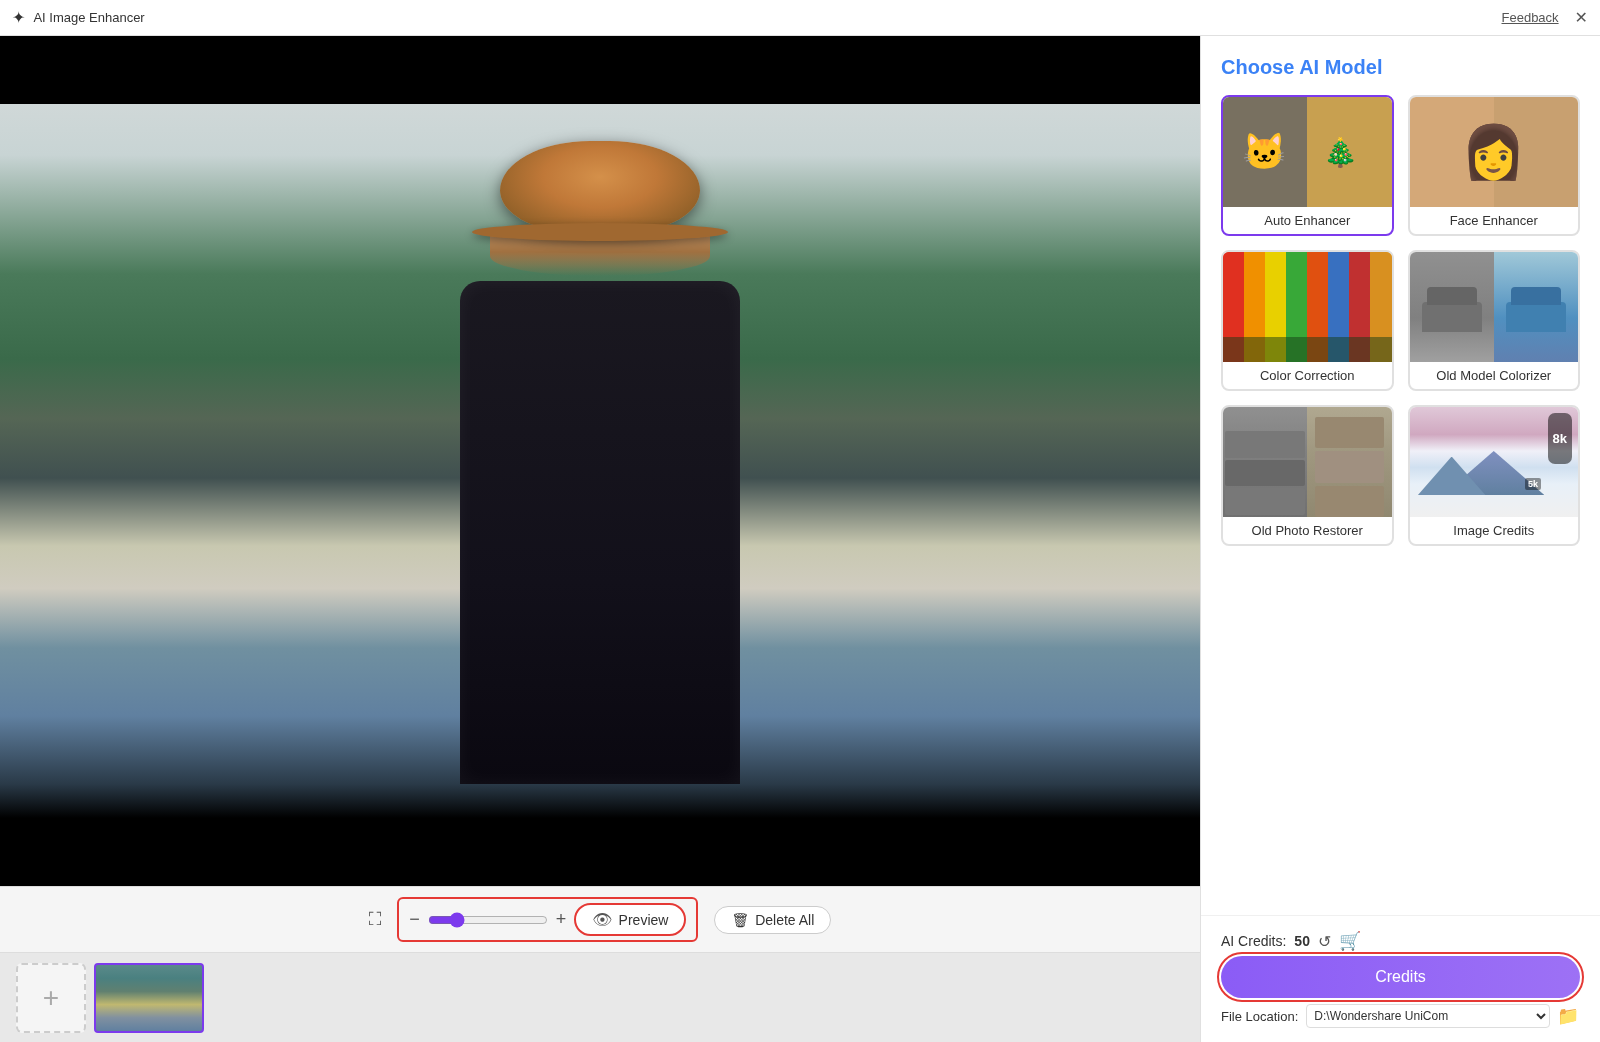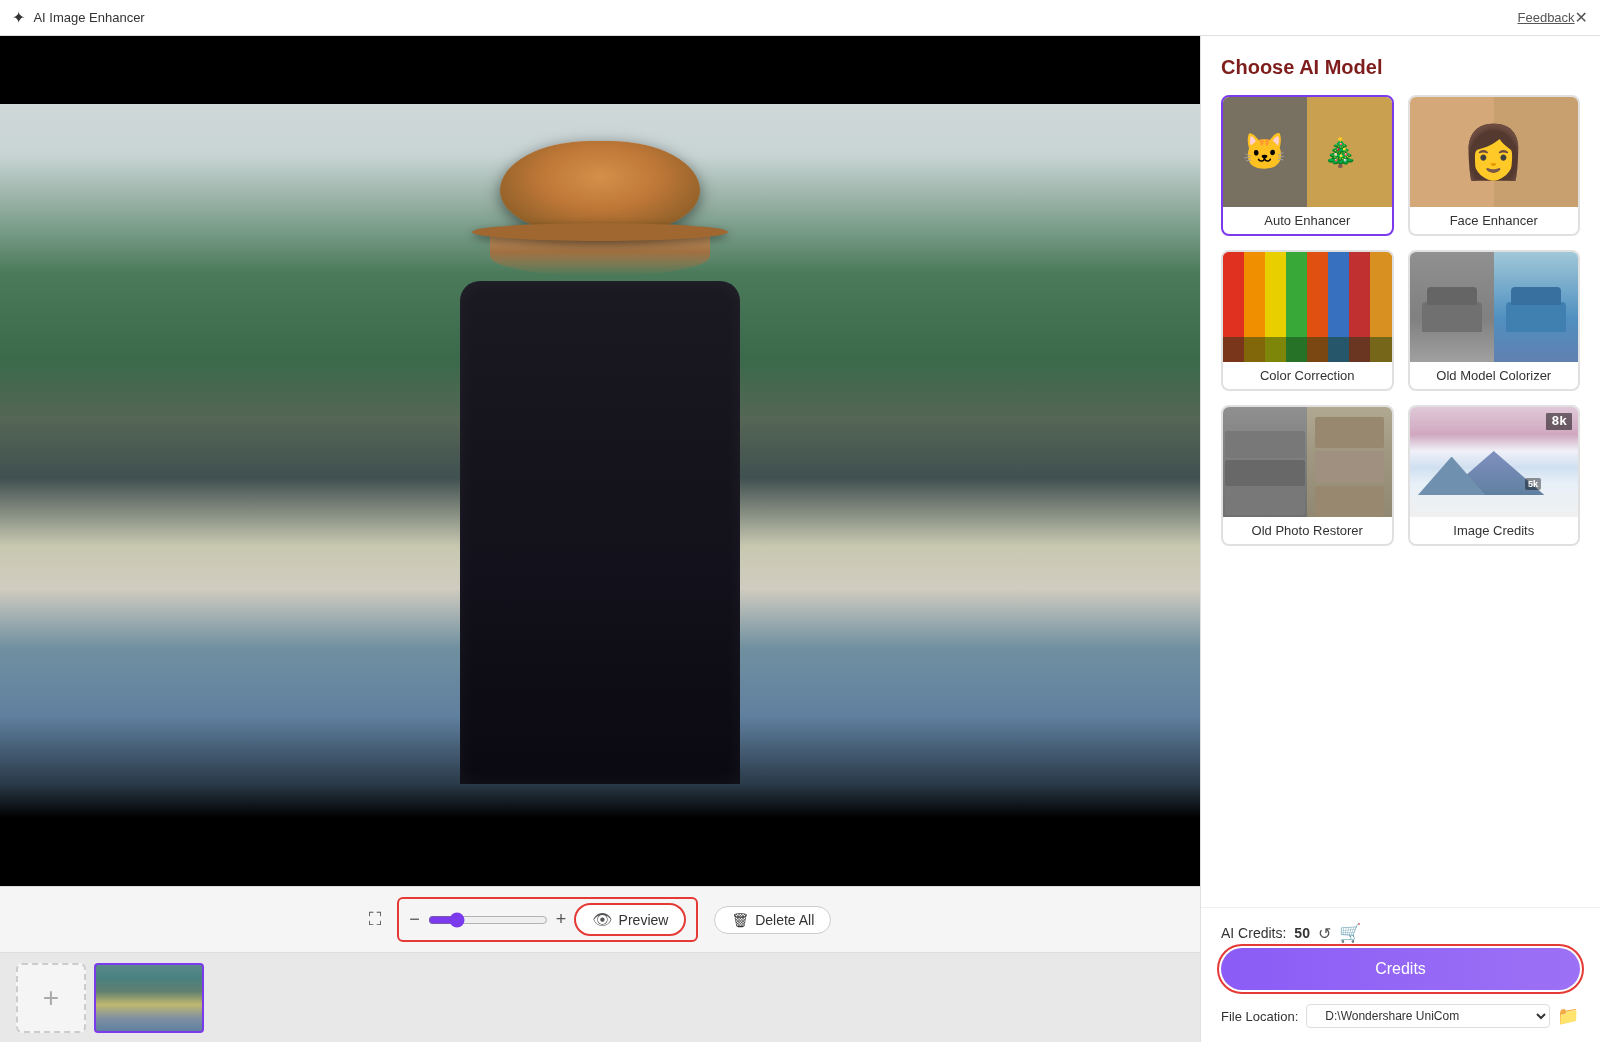--- a/index.html
+++ b/index.html
@@ -5,21 +5,21 @@
     * { box-sizing: border-box; margin: 0; padding: 0; }
     body { font-family: 'Segoe UI', Arial, sans-serif; background: #f0f0f0; width: 1600px; height: 1042px; overflow: hidden; display: flex; flex-direction: column; }
 
     
     .title-bar {
       display: flex; align-items: center; justify-content: space-between;
       background: #ffffff; height: 36px; padding: 0 12px;
       border-bottom: 1px solid #e0e0e0; flex-shrink: 0;
     }
     .title-bar-left { display: flex; align-items: center; gap: 8px; font-size: 13px; color: #333; font-weight: 500; }
-    .title-bar-right { display: flex; align-items: center; }
+    .title-bar-right { display: flex; align-items: center; gap: 16px; }
     .feedback-link { font-size: 13px; color: #555; text-decoration: underline; cursor: pointer; }
     .close-btn { font-size: 16px; color: #555; cursor: pointer; background: none; border: none; }
 
     
     .main-layout { display: flex; flex: 1; overflow: hidden; }
 
     
     .left-panel { flex: 1; display: flex; flex-direction: column; background: #e8e8e8; }
 
     
@@ -68,21 +68,21 @@
       background: linear-gradient(to bottom, #4a8080 0%, #5a9090 30%, #3a6060 60%, #c8b870 80%, #a0a0c0 100%);
     }
 
     
     .right-panel {
       width: 400px; background: #ffffff; border-left: 1px solid #e0e0e0;
       display: flex; flex-direction: column; flex-shrink: 0;
     }
 
     .choose-model-section { padding: 20px 20px 12px 20px; flex: 1; overflow-y: auto; }
-    .choose-model-title { font-size: 20px; font-weight: 600; color: #7f1d1d; margin-bottom: 16px; }
+    .choose-model-title { font-size: 20px; font-weight: 600; color: #3b82f6; margin-bottom: 16px; }
 
     .model-grid { display: grid; grid-template-columns: 1fr 1fr; gap: 14px; }
 
     .model-card {
       border: 2px solid #e0e0e0; border-radius: 8px; overflow: hidden;
       cursor: pointer; transition: border-color 0.2s; background: #fff;
     }
     .model-card.selected { border-color: #7c3aed; }
     .model-card-image {
       width: 100%; height: 110px; overflow: hidden; position: relative;
@@ -96,25 +96,25 @@
     .refresh-icon { cursor: pointer; font-size: 16px; color: #555; }
     .cart-icon { font-size: 18px; color: #7c3aed; cursor: pointer; }
 
     .export-btn {
       width: 100%; padding: 12px; background: linear-gradient(90deg, #8b5cf6, #9d71f5);
       color: white; border: none; border-radius: 24px; font-size: 16px; font-weight: 500;
       cursor: pointer; outline: 2px solid #e53935; outline-offset: 2px;
     }
 
     .file-location-row {
-      display: flex; align-items: center; gap: 8px; margin-top: 14px; font-size: 13px; color: #333;
+      display: flex; align-items: center; gap: 8px; margin-top: 6px; font-size: 13px; color: #333;
     }
     .file-location-label { font-weight: 500; }
     .file-location-select {
-      flex: 1; border: 1px solid #ddd; border-radius: 4px; padding: 3px 14px;
+      flex: 1; border: 1px solid #ddd; border-radius: 4px; padding: 3px 3px;
       font-size: 12px; background: white; cursor: pointer; color: #333;
     }
     .folder-icon { font-size: 18px; color: #555; cursor: pointer; }
 
     
     ::-webkit-scrollbar { width: 6px; }
     ::-webkit-scrollbar-track { background: #f5f5f5; }
     ::-webkit-scrollbar-thumb { background: #ccc; border-radius: 3px; }
 
     
@@ -311,21 +311,21 @@
           </div>
           <div class="model-card-label">Old Photo Restorer</div>
         </div>
 
         <div class="model-card">
           <div class="model-card-image">
             <div style="width:100%;height:110px; background:linear-gradient(to bottom, #e0c8d8 0%, #d0a8c0 25%, #f0f0f8 40%, #d0e0f0 55%, #e8f0f8 70%, #f0f0f0 100%); position:relative;">
 
               <div style="position:absolute; bottom:20%; left:20%; right:20%; height:40%; background:linear-gradient(to top, #6080a0 0%, #8090c0 100%); clip-path:polygon(50% 0%, 0% 100%, 100% 100%);"></div>
               <div style="position:absolute; bottom:20%; left:5%; width:50%; height:35%; background:#7090b0; clip-path:polygon(40% 0%, 0% 100%, 80% 100%);"></div>
-              <span style="position:absolute;top:6px;right:6px;background:rgba(0,0,0,0.5);color:white;font-size:13px;font-weight:bold;padding:1px 5px;border-radius:1px;font-family:Liberation Mono, monospace;">8k</span>
+              <span style="position:absolute;top:6px;right:6px;background:rgba(0,0,0,0.5);color:white;font-size:13px;font-weight:bold;padding:18px 5px;border-radius:7px;">8k</span>
               <span style="position:absolute;bottom:25%;right:22%;background:rgba(0,0,0,0.4);color:white;font-size:9px;font-weight:bold;padding:1px 3px;border-radius:2px;">5k</span>
             </div>
           </div>
           <div class="model-card-label">Image Credits</div>
         </div>
 
       </div>
     </div>
 
     <div class="bottom-actions">

